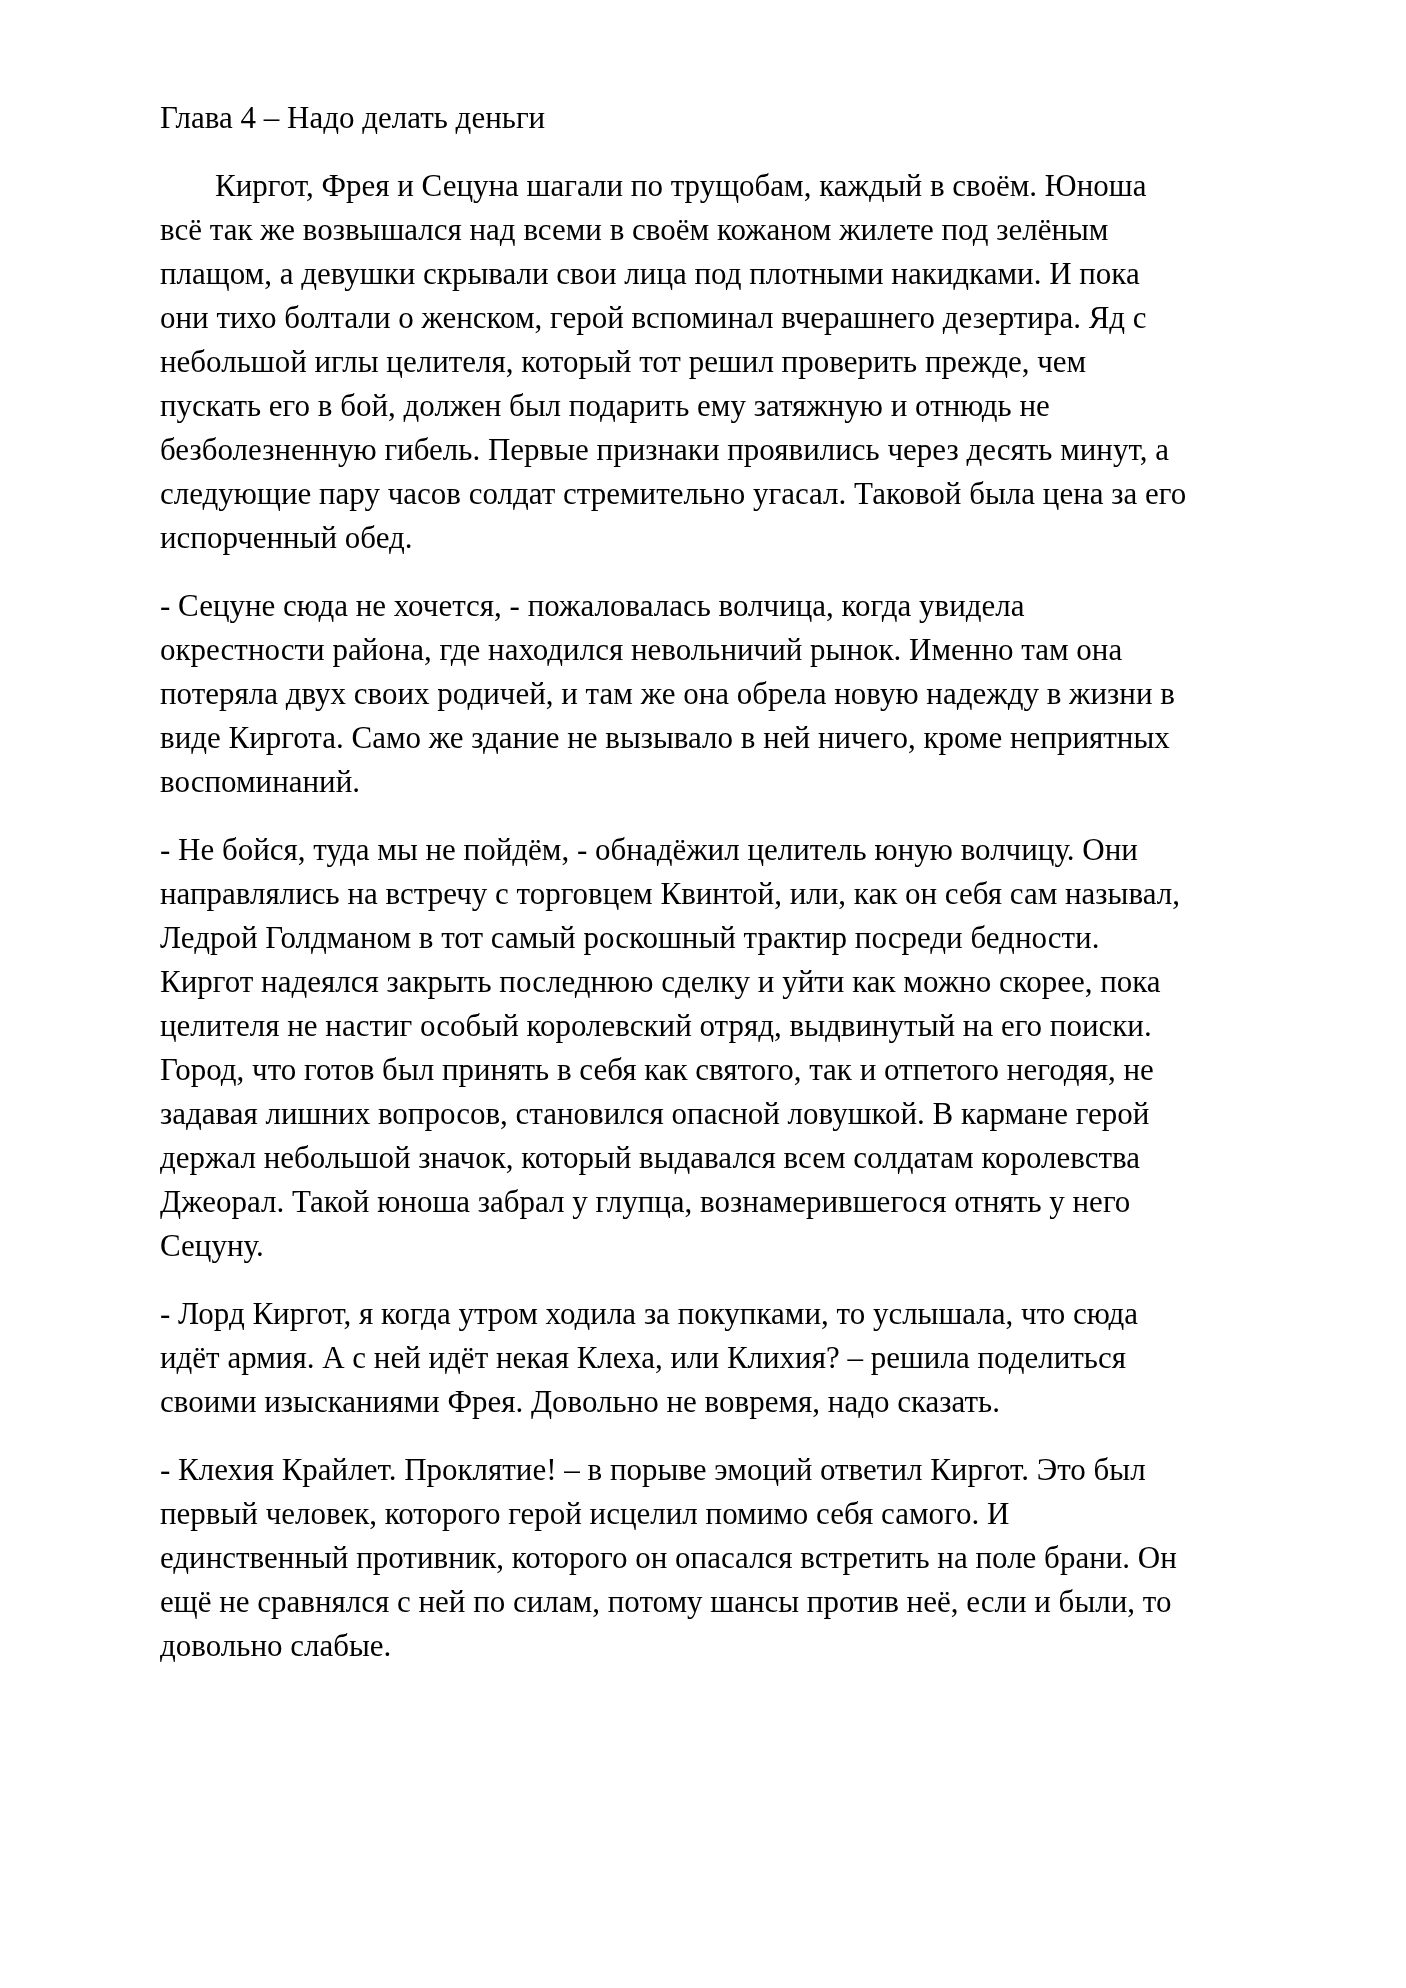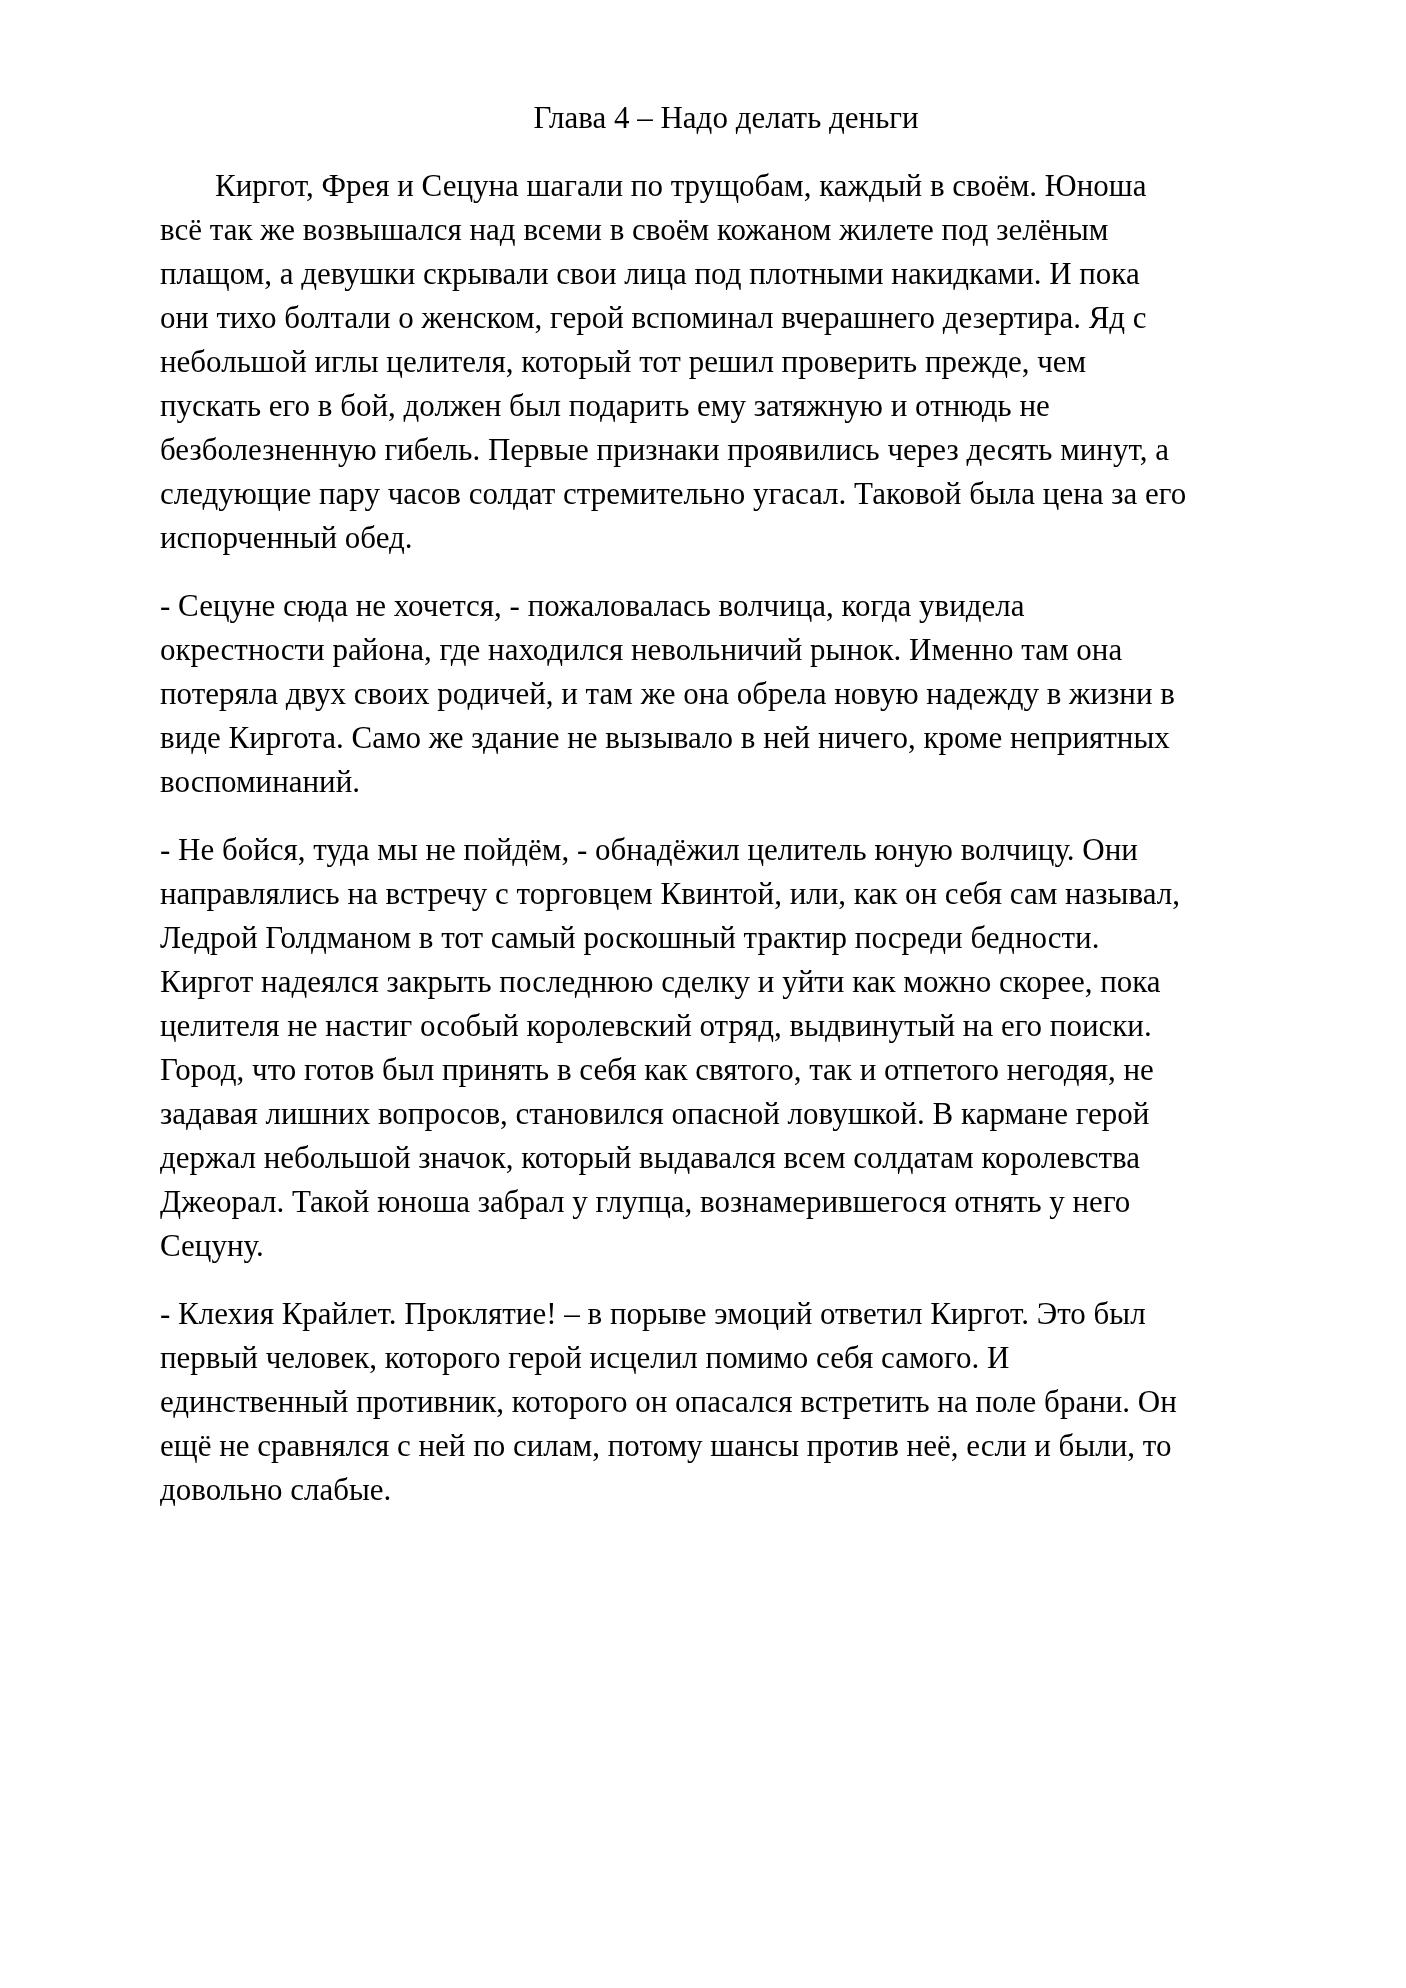--- a/index.html
+++ b/index.html
@@ -19,21 +19,21 @@
     .content {
       position: absolute;
       left: 160px;
       top: 96px;
       width: 1132px;
     }
     .chapter-title {
       font-size: 31px;
       line-height: 44px;
       font-weight: normal;
-      text-align: center;
+      text-align: left;
       margin: 0 0 24px 0;
       white-space: pre-line;
     }
     .para {
       font-size: 31px;
       line-height: 44px;
       margin: 0 0 24px 0;
       white-space: pre-line;
       text-align: left;
     }
@@ -79,20 +79,23 @@
 направлялись на встречу с торговцем Квинтой, или, как он себя сам называл,
 Ледрой Голдманом в тот самый роскошный трактир посреди бедности.
 Киргот надеялся закрыть последнюю сделку и уйти как можно скорее, пока
 целителя не настиг особый королевский отряд, выдвинутый на его поиски.
 Город, что готов был принять в себя как святого, так и отпетого негодяя, не
 задавая лишних вопросов, становился опасной ловушкой. В кармане герой
 держал небольшой значок, который выдавался всем солдатам королевства
 Джеорал. Такой юноша забрал у глупца, вознамерившегося отнять у него
 Сецуну.</p>
 
+    <p class="para">- Лорд Киргот, я когда утром ходила за покупками, то услышала, что сюда
+идёт армия. А с ней идёт некая Клеха, или Клихия? – решила поделиться
+своими изысканиями Фрея. Довольно не вовремя, надо сказать.</p>
 
     <p class="para">- Клехия Крайлет. Проклятие! – в порыве эмоций ответил Киргот. Это был
 первый человек, которого герой исцелил помимо себя самого. И
 единственный противник, которого он опасался встретить на поле брани. Он
 ещё не сравнялся с ней по силам, потому шансы против неё, если и были, то
 довольно слабые.</p>
 
   </div>
 
 </div>

